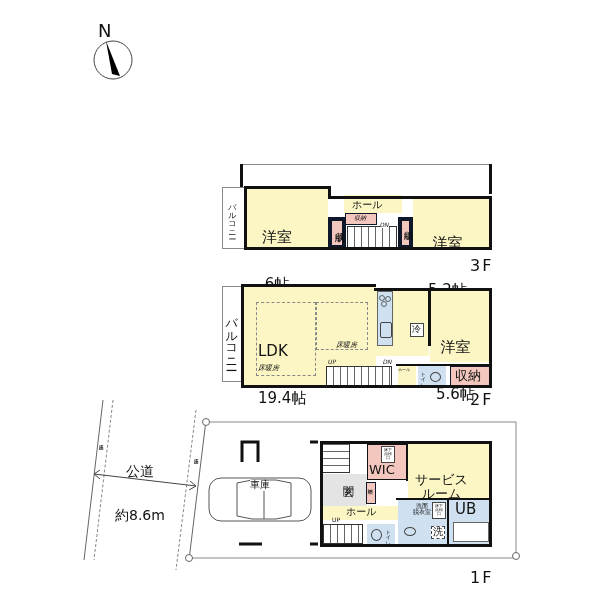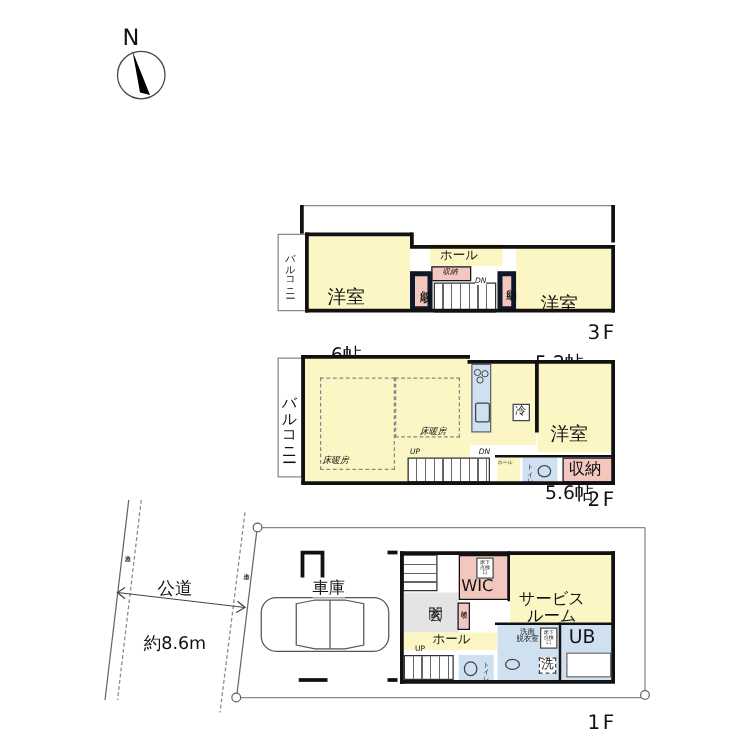--- a/index.html
+++ b/index.html
@@ -85,20 +85,24 @@
 
 <div class="abs" style="left:0;top:0;width:600px;height:400px;">
   <div class="room" style="left:222px;top:286px;width:20px;height:96px;border:1px solid #888;background:#fff;">
     <div class="lbl mid vert" style="left:2px;top:22px;">バルコニー</div>
   </div>
 
   <div class="room yel" style="left:243px;top:285px;width:133px;height:100px;"></div>
   <div class="room yel" style="left:376px;top:290px;width:53px;height:66px;"></div>
   <div class="dash" style="left:256px;top:302px;width:60px;height:74px;"></div>
   <div class="dash" style="left:316px;top:302px;width:52px;height:48px;"></div>
+  <div class="lbl big" style="left:258px;top:312px;text-align:left;">
+    <div>LDK</div>
+    <div>19.4帖</div>
+  </div>
   <div class="lbl xs" style="left:258px;top:365px;font-size:7px;">床暖房</div>
   <div class="lbl xs" style="left:336px;top:342px;font-size:7px;">床暖房</div>
 
   <div class="room blue" style="left:377px;top:291px;width:16px;height:55px;border:1px solid #666;">
     <svg width="14" height="14" style="position:absolute;left:0;top:2px;">
         <circle cx="4" cy="4" r="2.5" fill="none" stroke="#444" stroke-width="0.8"></circle>
         <circle cx="10" cy="5" r="2.5" fill="none" stroke="#444" stroke-width="0.8"></circle>
         <circle cx="6" cy="10" r="2.5" fill="none" stroke="#444" stroke-width="0.8"></circle>
       </svg>
     <div style="position:absolute;left:2px;top:30px;width:10px;height:14px;border:1px solid #444;border-radius:2px;"></div>
@@ -167,21 +171,21 @@
       <path d="M237,483 L252,480 L276,480 L291,483 L291,516 L276,519 L252,519 L237,516 Z"></path>
       <line x1="264" y1="480" x2="264" y2="519"></line>
     </g>
   </svg>
   <div class="lbl" style="left:98px;top:440px;font-size:5px;writing-mode:vertical-rl;">歩道</div>
   <div class="lbl" style="left:193px;top:454px;font-size:5px;writing-mode:vertical-rl;">歩道</div>
   <div class="lbl" style="left:115px;top:435px;font-size:14px;">
     <div>公道</div>
     <div>約8.6m</div>
   </div>
-  <div class="lbl" style="left:250px;top:464px;font-size:13px;background:#fff;">車庫</div>
+  <div class="lbl" style="left:250px;top:480px;font-size:10px;background:#fff;">車庫</div>
 
   <div class="stairs" style="left:322px;top:443px;width:28px;height:30px;background:repeating-linear-gradient(0deg,#fff 0 6px,#666 6px 7px);"></div>
 
   <div class="room grey" style="left:323px;top:474px;width:44px;height:32px;"></div>
   <div class="lbl" style="left:342px;top:477px;font-size:11px;writing-mode:vertical-rl;">玄関</div>
   <div class="storage" style="left:366px;top:482px;width:10px;height:22px;border-width:1px;">
     <div class="lbl vert" style="left:0;top:2px;font-size:5px;">収納</div>
   </div>
 
   <div class="room pink" style="left:367px;top:444px;width:40px;height:36px;border:1px solid #111;"></div>

